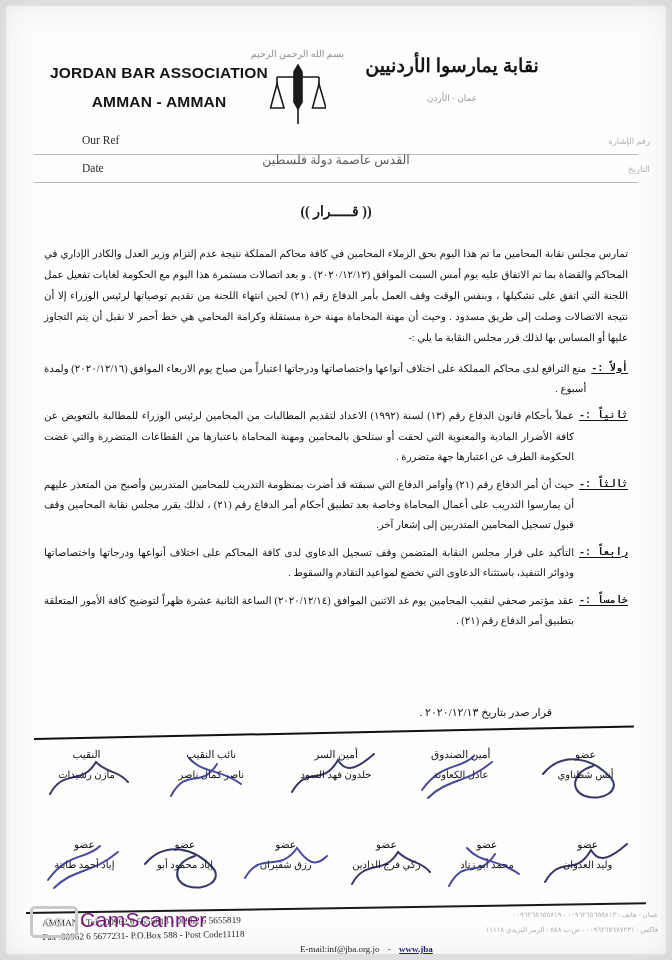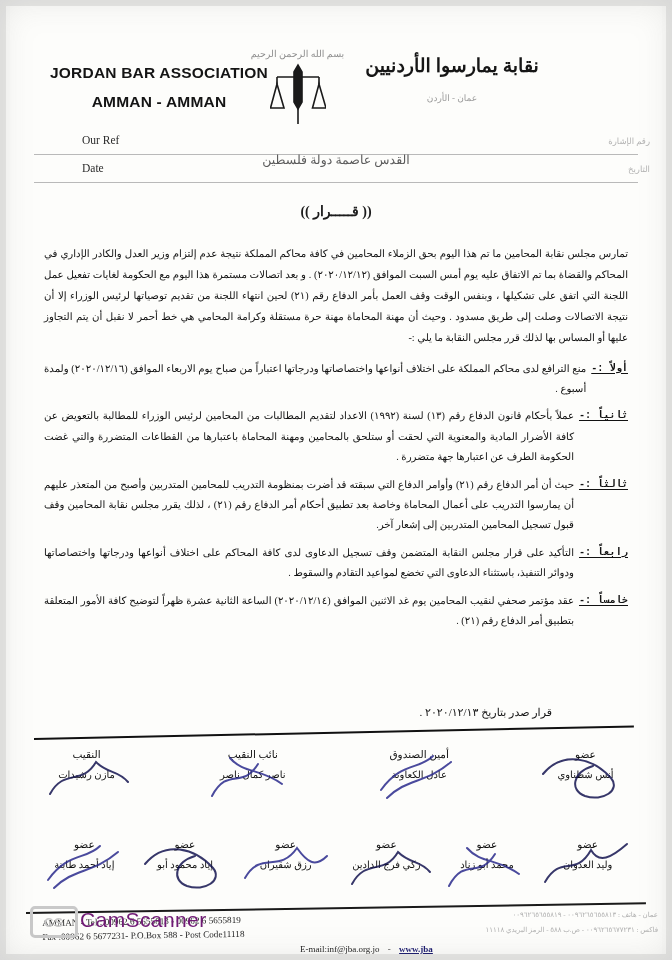--- a/index.html
+++ b/index.html
@@ -176,20 +176,27 @@
       </div>
       <div class="sig">
         <svg class="ink" viewBox="0 0 105 74">
           <path d="M14 46 C34 18, 52 26, 66 12 M20 54 C40 34, 58 40, 84 18" fill="none" stroke="#2a2a8c" stroke-width="2" stroke-linecap="round" opacity=".85"></path>
         </svg>
         <div class="role">أمين الصندوق</div>
         <div class="name">عادل الكعاونة</div>
       </div>
       <div class="sig">
         <svg class="ink" viewBox="0 0 105 74">
+          <path d="M8 48 C24 20, 38 44, 54 16 C62 30, 74 24, 90 10" fill="none" stroke="#141450" stroke-width="2" stroke-linecap="round" opacity=".85"></path>
+        </svg>
+        <div class="role">أمين السر</div>
+        <div class="name">خلدون فهد السود</div>
+      </div>
+      <div class="sig">
+        <svg class="ink" viewBox="0 0 105 74">
           <path d="M12 52 C28 22, 42 46, 58 20 M30 14 C44 30, 60 24, 82 40" fill="none" stroke="#2a2a8c" stroke-width="2" stroke-linecap="round" opacity=".85"></path>
         </svg>
         <div class="role">نائب النقيب</div>
         <div class="name">ناصر كمال ناصر</div>
       </div>
       <div class="sig">
         <svg class="ink" viewBox="0 0 105 74">
           <path d="M16 50 C30 24, 48 42, 62 18 C74 30, 84 26, 94 38" fill="none" stroke="#141450" stroke-width="2" stroke-linecap="round" opacity=".85"></path>
         </svg>
         <div class="role">النقيب</div>

